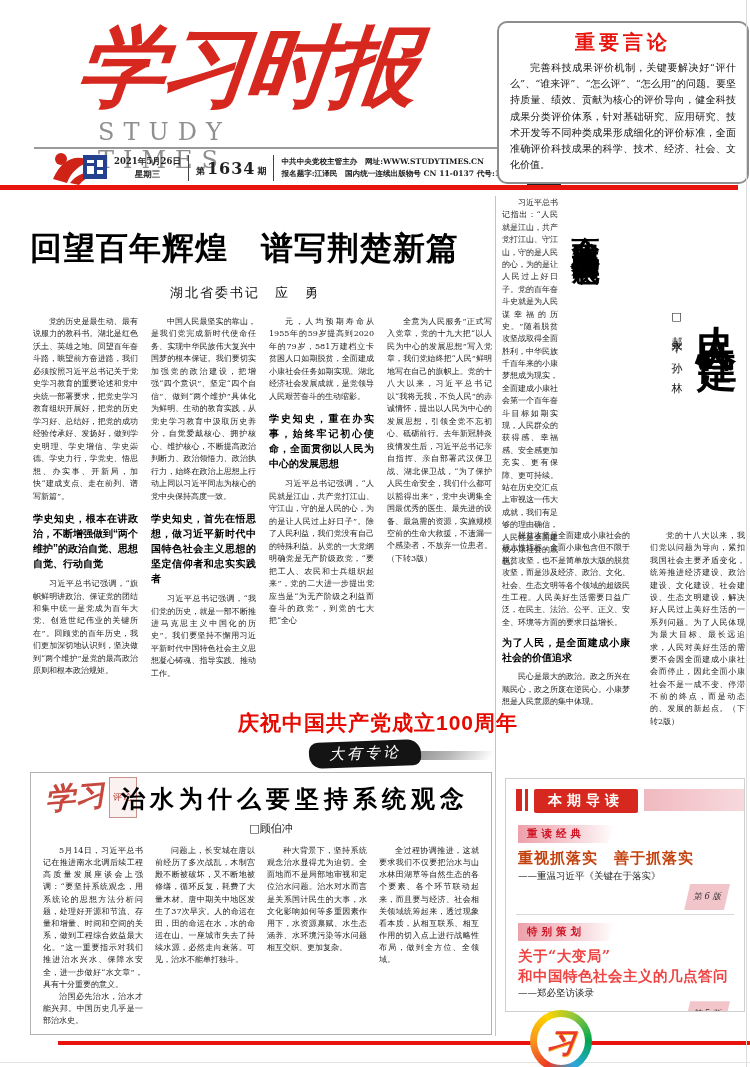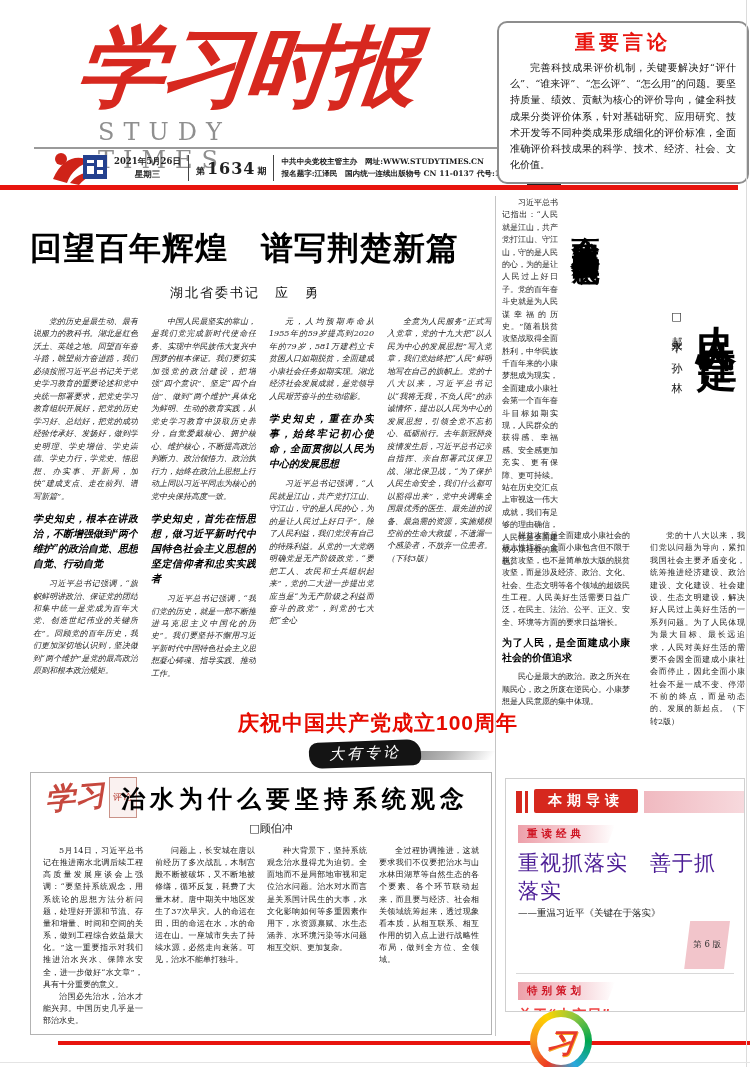--- a/index.html
+++ b/index.html
@@ -38,21 +38,21 @@
   .rule-red-top { position:absolute; left:0; top:185px; width:738px; height:5px; background:#e8140e; }
 
   
   .main-headline { position:absolute; left:30px; top:227px; width:430px; text-align:left;
        font-size:32px; font-weight:900; letter-spacing:1px; color:#000;
        font-family:"Liberation Sans",sans-serif; white-space:nowrap; }
   .main-byline { position:absolute; left:30px; top:284px; width:430px; text-align:center;
        font-size:13px; color:#111; letter-spacing:2px; }
   .main-cols { position:absolute; left:33px; top:316px; width:459px; height:394px;
        display:flex; gap:13px; overflow:hidden; }
-  .mcol { flex:1; font-size:8px; line-height:1.56; text-align:justify; overflow:hidden; color:#1c1c1c;font-style:italic; }
+  .mcol { flex:1; font-size:8px; line-height:1.56; text-align:justify; overflow:hidden; color:#1c1c1c; }
   .mcol p { text-indent:2em; margin:0; }
   .sub-h { font-family:"Liberation Sans",sans-serif; font-weight:bold; font-size:10px;
        line-height:1.5; margin:8px 0 7px; color:#000; text-align:justify; }
 
   
   .banner { position:absolute; left:238px; top:709px; width:254px; text-align:center; }
   .banner-line1 { font-size:21px; font-weight:900; color:#e60b00; letter-spacing:1px;
        font-family:"Liberation Sans",sans-serif; white-space:nowrap; }
   .badge-wrap { position:relative; margin-top:4px; height:30px; }
   .badge-streak { position:absolute; left:55%; top:10px; width:115px; height:9px;
@@ -91,36 +91,36 @@
   .r-lower { position:absolute; left:502px; top:530px; width:243px; height:228px; display:flex; gap:20px; overflow:hidden; }
   .r-lcolA { width:128px; font-size:8px; line-height:1.55; text-align:justify; overflow:hidden; }
   .r-lcolB { flex:1; font-size:8px; line-height:1.55; text-align:justify; overflow:hidden; }
   .r-lower p { text-indent:2em; margin:0; }
   .r-subhead { font-weight:bold; font-size:10px; line-height:1.5; margin:6px 0;
        font-family:"DejaVu Serif",serif; color:#000; }
 
   
   .digest { position:absolute; left:505px; top:778px; width:240px; height:234px;
        border:1px solid #cfcfcf; background:#fff; overflow:hidden; }
-  .dg-header { display:flex; align-items:flex-end; margin:10px 0 4px 10px; }
+  .dg-header { display:flex; align-items:flex-start; margin:10px 0 4px 10px; }
   .dg-bar1 { width:6px; height:22px; background:#d6281e; margin-right:3px; }
   .dg-bar2 { width:3px; height:22px; background:#d6281e; margin-right:6px; }
   .dg-titlebox { background:#d6281e; color:#fff; font-family:"Liberation Sans",sans-serif;
        font-weight:bold; font-size:14px; letter-spacing:5px; padding:3px 14px; border-radius:2px; }
   .dg-pinkbar { flex:1; height:22px; background:linear-gradient(90deg,#f0b9c0,#f7d9dd); margin-left:6px; }
   .dg-item { padding:5px 12px 0; }
   .dg-tag { display:inline-block; background:linear-gradient(90deg,#eda0aa,#f8dde1 70%,rgba(248,221,225,0));
        color:#cf1322; font-weight:bold; font-size:10.5px; letter-spacing:4px; padding:2px 30px 2px 9px;
        font-family:"Liberation Sans",sans-serif; clip-path:polygon(0 0,100% 0,calc(100% - 7px) 100%,0 100%); }
-  .dg-head { font-size:21px; font-weight:normal; letter-spacing:1px; color:#4c1d95; margin:6px 0 1px; }
+  .dg-head { font-size:15px; font-weight:bold; letter-spacing:1px; color:#c2410c; margin:6px 0 1px; }
   .dg-head2 { font-size:14.5px; font-weight:bold; letter-spacing:0.5px; color:#ef4444; margin:5px 0 1px; line-height:1.35; }
   .dg-sub { font-size:9.5px; color:#222; margin:2px 0 1px; }
   .dg-pagerow { text-align:right; margin:1px 2px 0 0; }
-  .dg-page { display:inline-block; background:#f2c5cb; color:#333; font-size:8.5px; padding:18px 9px;
-       clip-path:polygon(6px 0,100% 0,calc(100% - 6px) 100%,0 100%); }
+  .dg-page { display:inline-block; background:#f2c5cb; color:#333; font-size:8.5px; padding:7px 9px;
+       clip-path:polygon(6px 0,100% 0,calc(100% - 6px) 100%,0 100%);font-style:italic; }
   .dg-div { border-bottom:1px solid #d8d8d8; margin:4px 10px 0; }
 
   .rule-red-bottom { position:absolute; left:58px; top:1041px; width:692px; height:4px; background:#e8140e; }
 
   
   .sl-logo { position:absolute; left:530px; top:1010px; width:62px; height:62px; border-radius:50%;
        background:conic-gradient(from 210deg,#ed3b24,#f7941d,#ffd400,#8cc63e,#00a64f,#29a8df,#ed3b24); z-index:5; }
   .sl-logo i { position:absolute; left:7px; top:7px; right:7px; bottom:7px; background:#fff; border-radius:50%; }
   .sl-logo b { position:absolute; left:0; top:14px; width:100%; text-align:center; font-size:28px;
        font-weight:900; font-style:italic; color:#e8392b; transform:skewX(-8deg);

